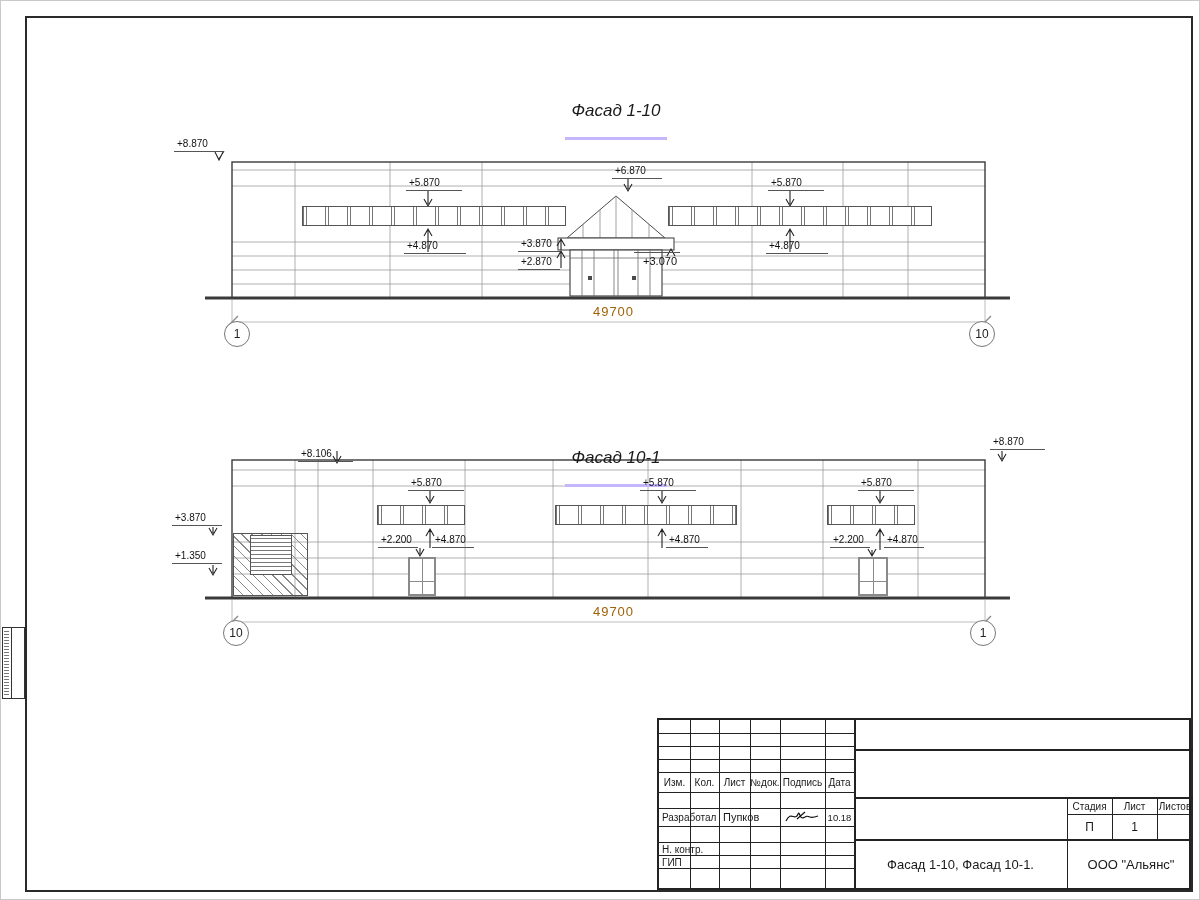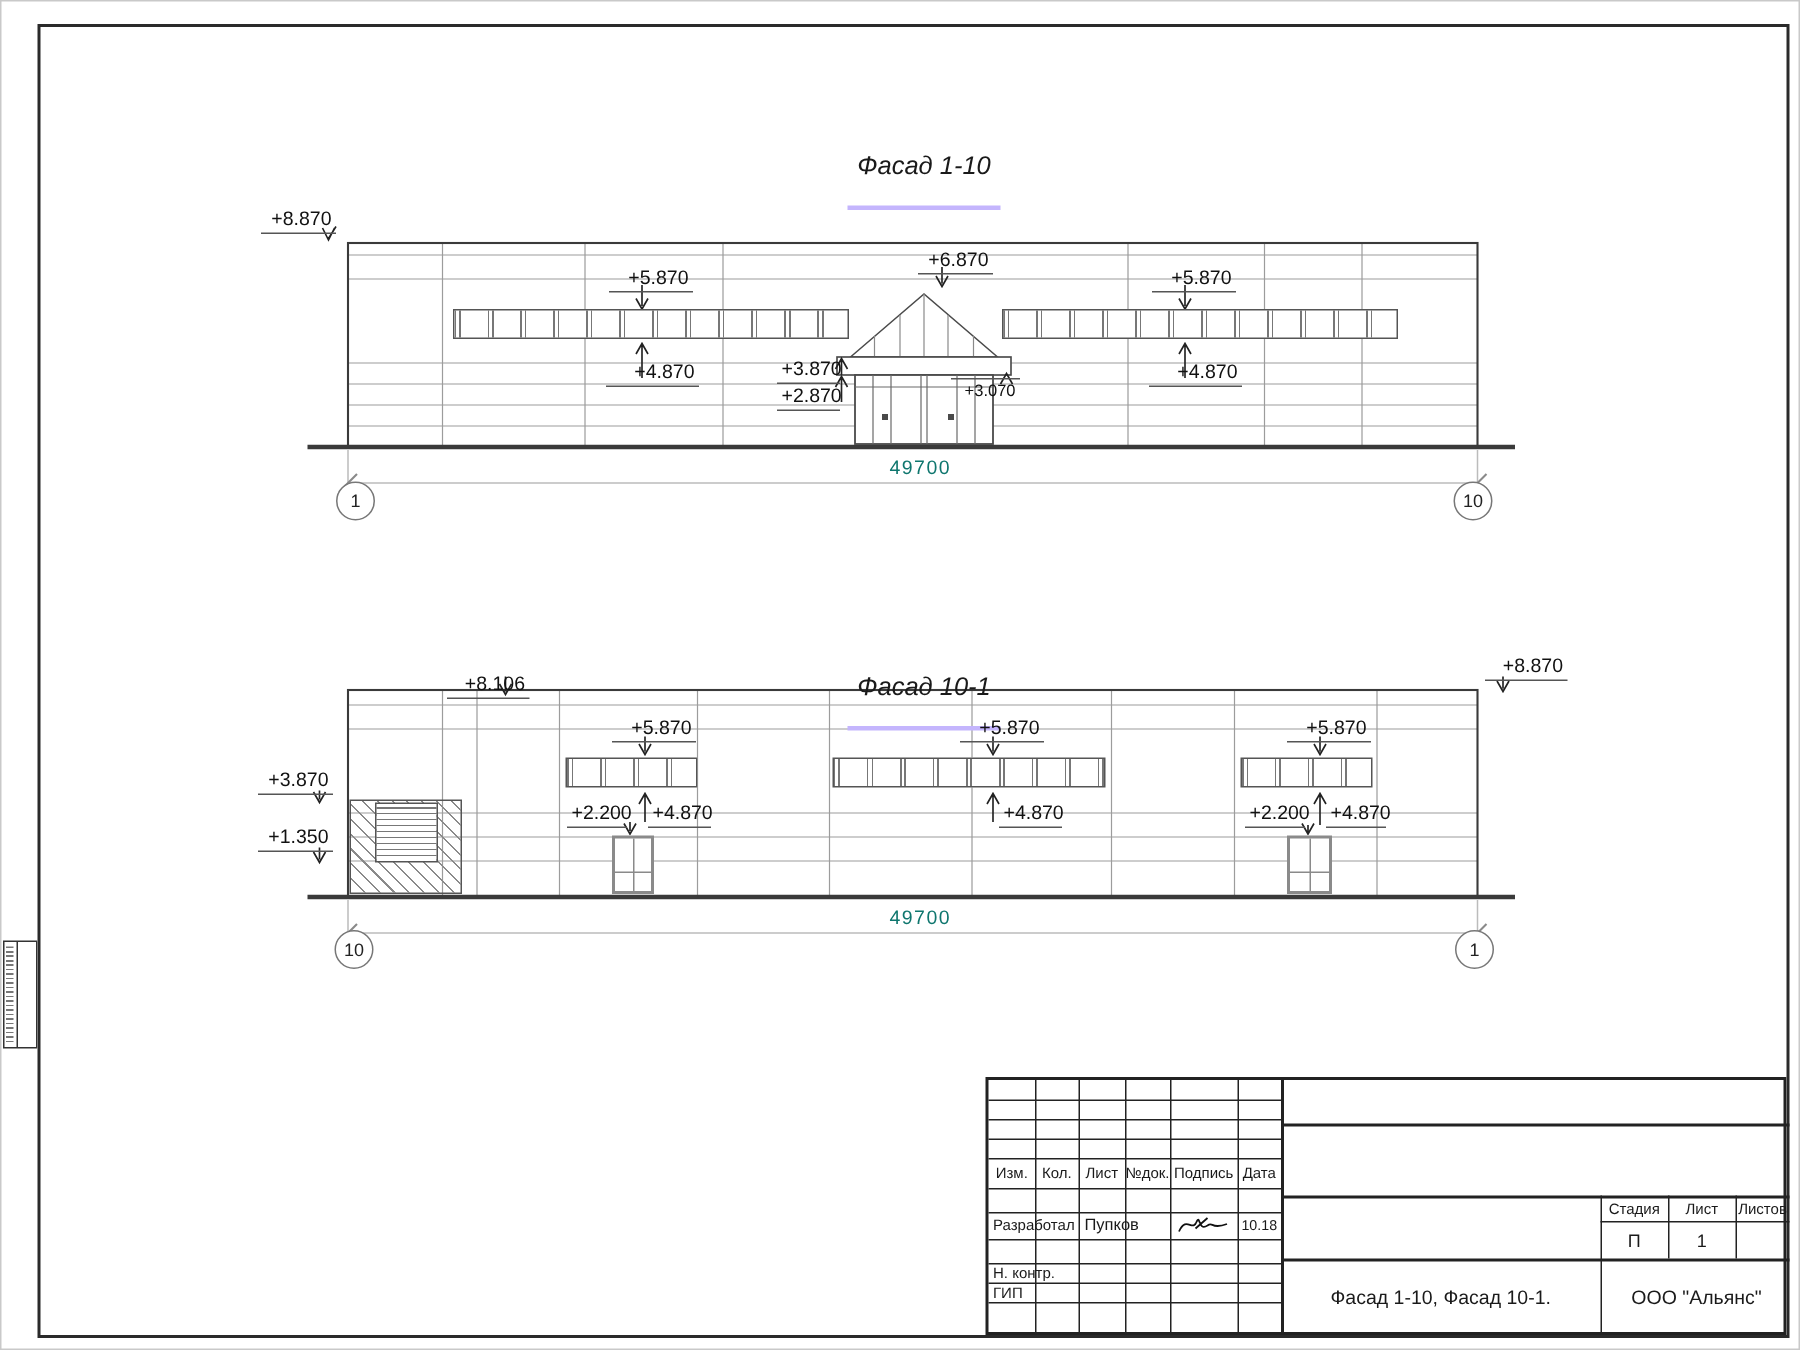--- a/index.html
+++ b/index.html
@@ -7,27 +7,27 @@
   .sheet { position:relative; width:1200px; height:900px; background:#fff;
            font-family:"Liberation Sans", sans-serif; color:#1a1a1a; overflow:hidden; }
   .paper-edge { position:absolute; inset:0; border:1px solid #c9c9c9; pointer-events:none; }
   .frame { position:absolute; left:25px; top:16px; width:1168px; height:876px; border:2px solid #2a2a2a; }
 
   svg.linework { position:absolute; left:0; top:0; width:1200px; height:900px; }
 
   .fig-title { position:absolute; width:192px; text-align:center; font-size:17px; font-style:italic; }
   .fig-title span { border-bottom:3px solid #c4b5fd; padding:0 6px 17px; }
 
-  .mk { position:absolute; font-size:13px; color:#111; border-bottom:1px solid #555;
-        padding:0 3px 2px; text-align:right; white-space:nowrap; }
+  .mk { position:absolute; font-size:10px; color:#111; border-bottom:1px solid #555;
+        padding:0 3px 2px; white-space:nowrap; }
   .mk-top { position:absolute; font-size:11px; color:#111; border-top:1px solid #555;
         padding:2px 3px 0; text-align:right; white-space:nowrap; }
 
   .dim-text { position:absolute; width:763px; text-align:center; font-size:13px;
-              color:#0f766e; letter-spacing:1px; }
+              color:#a16207; letter-spacing:1px; }
 
   .axis { position:absolute; width:26px; height:26px; border:1.3px solid #777; border-radius:50%;
           background:#fff; text-align:center; line-height:24px; font-size:12px; color:#222; }
 
   .band { position:absolute; height:20px; border:1px solid #555; background:
           repeating-linear-gradient(90deg, #777 0 1px, transparent 1px 3px, #777 3px 4px, transparent 4px 22px);
           background-color:#fff; }
   .door { position:absolute; border:2px solid #8a8a8a; background:#fff; }
   .door::before { content:""; position:absolute; left:50%; top:0; bottom:0; width:1px; background:#8a8a8a; }
   .door::after  { content:""; position:absolute; left:0; right:0; top:62%; height:1px; background:#8a8a8a; }

